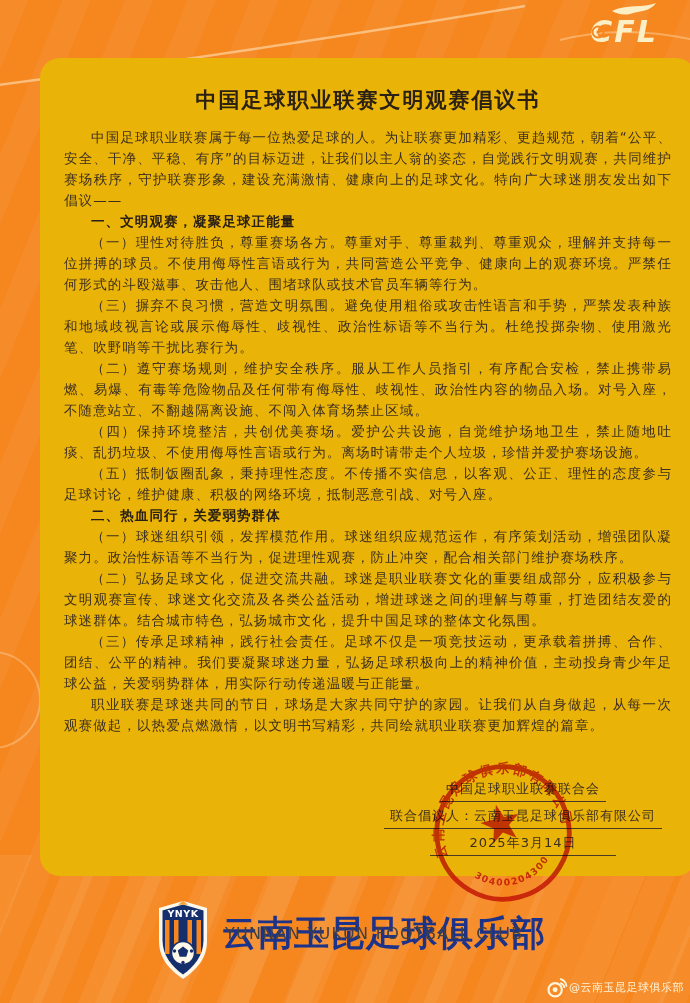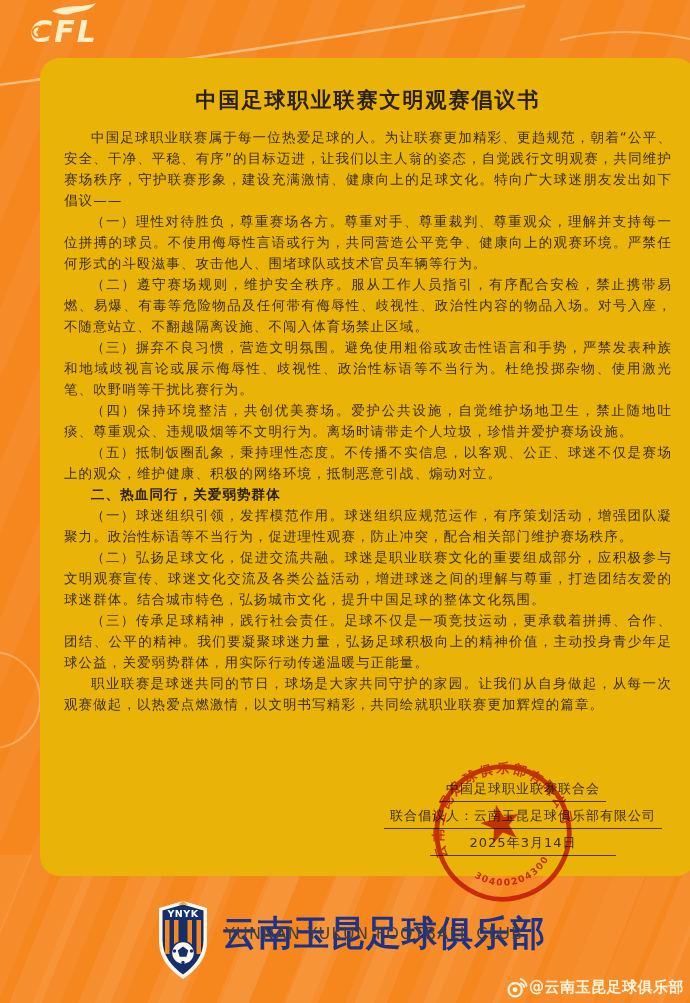--- a/index.html
+++ b/index.html
@@ -7,21 +7,21 @@
     position:relative;width:690px;height:1003px;overflow:hidden;
     background:#F6861E;
     font-family:"DejaVu Sans","Liberation Sans",sans-serif;
   }
   .bg-stripes{position:absolute;inset:0;
     background:repeating-linear-gradient(112deg,rgba(255,255,255,0.05) 0 26px,rgba(255,255,255,0) 26px 58px);}
   .bg-stripes::after{content:"";position:absolute;left:0;right:0;top:855px;bottom:0;
     background:repeating-linear-gradient(112deg,rgba(255,255,255,0.07) 0 30px,rgba(255,255,255,0) 30px 64px);}
   .bg-deco{position:absolute;inset:0;width:690px;height:1003px;}
 
-  .top-logo{position:absolute;left:0;right:0;top:2px;text-align:left;}
+  .top-logo{position:absolute;left:0;right:0;top:2px;text-align:right;}
 
   .doc-card{
     position:absolute;left:40px;top:58px;width:656px;height:818px;
     background:#eab308;border-radius:20px;box-sizing:border-box;
     padding:12px 24px 0;color:#3C2F20;
   }
   .doc-title{
     text-align:center;font-size:21px;font-weight:bold;color:#2A2014;
     margin:16px 0 13px;letter-spacing:2px;
   }
@@ -50,21 +50,21 @@
   .club-cn{
     position:absolute;left:222px;top:910px;font-size:35px;font-weight:bold;
     color:#1D338A;letter-spacing:1px;z-index:2;text-align:center;
   }
   .club-en{
     position:absolute;left:225px;top:924px;font-size:16px;font-weight:normal;
     color:#404040;letter-spacing:1.3px;z-index:2;
   }
   .watermark{
     position:absolute;right:6px;bottom:4px;display:flex;align-items:center;gap:0;
-    color:#FFF5DC;font-size:15px;font-weight:bold;letter-spacing:.5px;z-index:2;
+    color:#FFF5DC;font-size:11px;font-weight:normal;letter-spacing:.5px;z-index:2;
   }
 </style>
 </head>
 <body>
 
 <div class="page">
 
   <div class="bg-stripes"></div>
 
   <svg class="bg-deco" viewBox="0 0 690 1003" fill="none">
@@ -80,25 +80,26 @@
       <text x="64" y="40" text-anchor="middle" font-size="30" font-weight="bold" font-style="italic" letter-spacing="2" fill="#FBEFC6">CFL</text>
       <circle cx="38" cy="30" r="5.5" stroke="#F6861E" stroke-width="2" fill="none"></circle>
       <circle cx="38" cy="30" r="1.6" fill="#F6861E"></circle>
     </svg>
   </header>
 
   <main class="doc-card">
     <h1 class="doc-title">中国足球职业联赛文明观赛倡议书</h1>
     <div class="body-text">
       <p>中国足球职业联赛属于每一位热爱足球的人。为让联赛更加精彩、更趋规范，朝着“公平、安全、干净、平稳、有序”的目标迈进，让我们以主人翁的姿态，自觉践行文明观赛，共同维护赛场秩序，守护联赛形象，建设充满激情、健康向上的足球文化。特向广大球迷朋友发出如下倡议——</p>
+      <p class="heading">一、文明观赛，凝聚足球正能量</p>
       <p>（一）理性对待胜负，尊重赛场各方。尊重对手、尊重裁判、尊重观众，理解并支持每一位拼搏的球员。不使用侮辱性言语或行为，共同营造公平竞争、健康向上的观赛环境。严禁任何形式的斗殴滋事、攻击他人、围堵球队或技术官员车辆等行为。</p>
+      <p>（三）摒弃不良习惯，营造文明氛围。避免使用粗俗或攻击性语言和手势，严禁发表种族和地域歧视言论或展示侮辱性、歧视性、政治性标语等不当行为。杜绝投掷杂物、使用激光笔、吹野哨等干扰比赛行为。</p>
       <p>（二）遵守赛场规则，维护安全秩序。服从工作人员指引，有序配合安检，禁止携带易燃、易爆、有毒等危险物品及任何带有侮辱性、歧视性、政治性内容的物品入场。对号入座，不随意站立、不翻越隔离设施、不闯入体育场禁止区域。</p>
-      <p>（三）摒弃不良习惯，营造文明氛围。避免使用粗俗或攻击性语言和手势，严禁发表种族和地域歧视言论或展示侮辱性、歧视性、政治性标语等不当行为。杜绝投掷杂物、使用激光笔、吹野哨等干扰比赛行为。</p>
-      <p>（四）保持环境整洁，共创优美赛场。爱护公共设施，自觉维护场地卫生，禁止随地吐痰、尊重观众、违规吸烟等不文明行为。离场时请带走个人垃圾，珍惜并爱护赛场设施。</p>
-      <p>（五）抵制饭圈乱象，秉持理性态度。不传播不实信息，以客观、公正、球迷不仅是赛场上的观众，维护健康、积极的网络环境，抵制恶意引战、煽动对立。</p>
+      <p>（四）保持环境整洁，共创优美赛场。爱护公共设施，自觉维护场地卫生，禁止随地吐痰、乱扔垃圾、不使用侮辱性言语或行为。离场时请带走个人垃圾，珍惜并爱护赛场设施。</p>
+      <p>（五）抵制饭圈乱象，秉持理性态度。不传播不实信息，以客观、公正、理性的态度参与足球讨论，维护健康、积极的网络环境，抵制恶意引战、对号入座。</p>
       <p class="heading">二、热血同行，关爱弱势群体</p>
       <p>（一）球迷组织引领，发挥模范作用。球迷组织应规范运作，有序策划活动，增强团队凝聚力。政治性标语等不当行为，促进理性观赛，防止冲突，配合相关部门维护赛场秩序。</p>
       <p>（二）弘扬足球文化，促进交流共融。球迷是职业联赛文化的重要组成部分，应积极参与文明观赛宣传、球迷文化交流及各类公益活动，增进球迷之间的理解与尊重，打造团结友爱的球迷群体。结合城市特色，弘扬城市文化，提升中国足球的整体文化氛围。</p>
       <p>（三）传承足球精神，践行社会责任。足球不仅是一项竞技运动，更承载着拼搏、合作、团结、公平的精神。我们要凝聚球迷力量，弘扬足球积极向上的精神价值，主动投身青少年足球公益，关爱弱势群体，用实际行动传递温暖与正能量。</p>
       <p>职业联赛是球迷共同的节日，球场是大家共同守护的家园。让我们从自身做起，从每一次观赛做起，以热爱点燃激情，以文明书写精彩，共同绘就职业联赛更加辉煌的篇章。</p>
     </div>
 
     <div class="signature">
       <span class="sig-line">中国足球职业联赛联合会</span>
       <span class="sig-line">联合倡议人：云南玉昆足球俱乐部有限公司</span>

